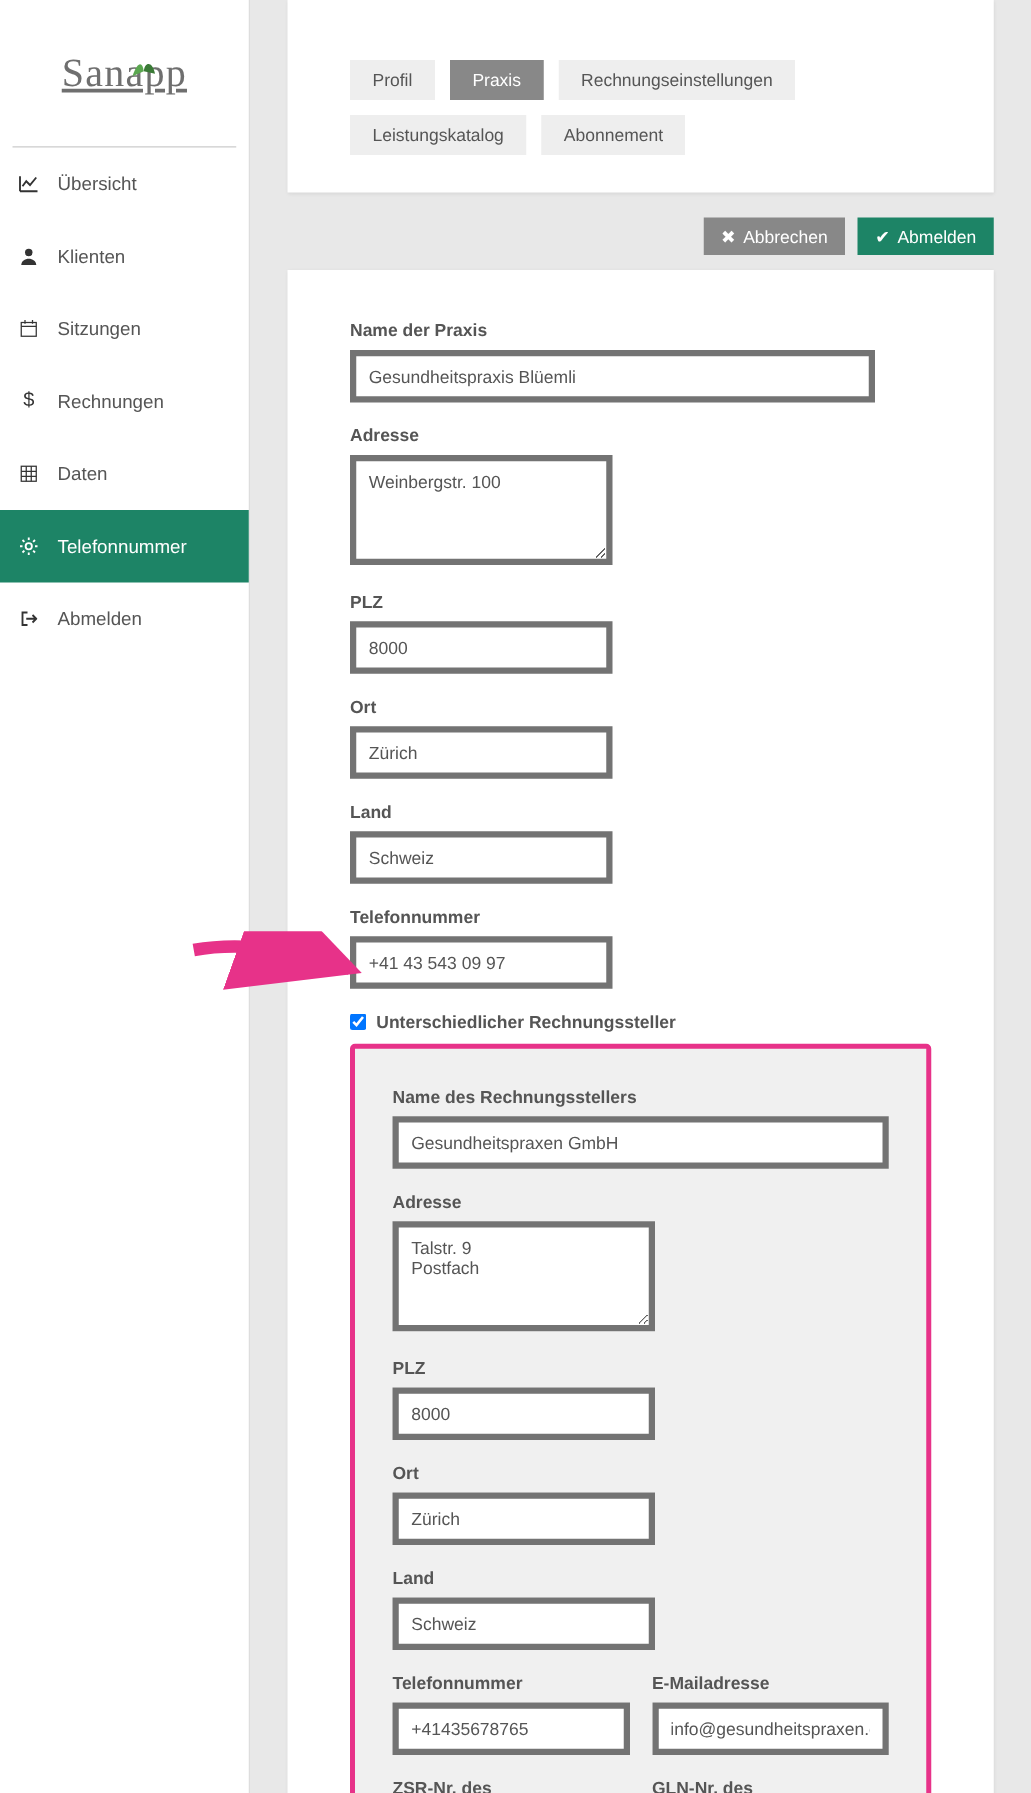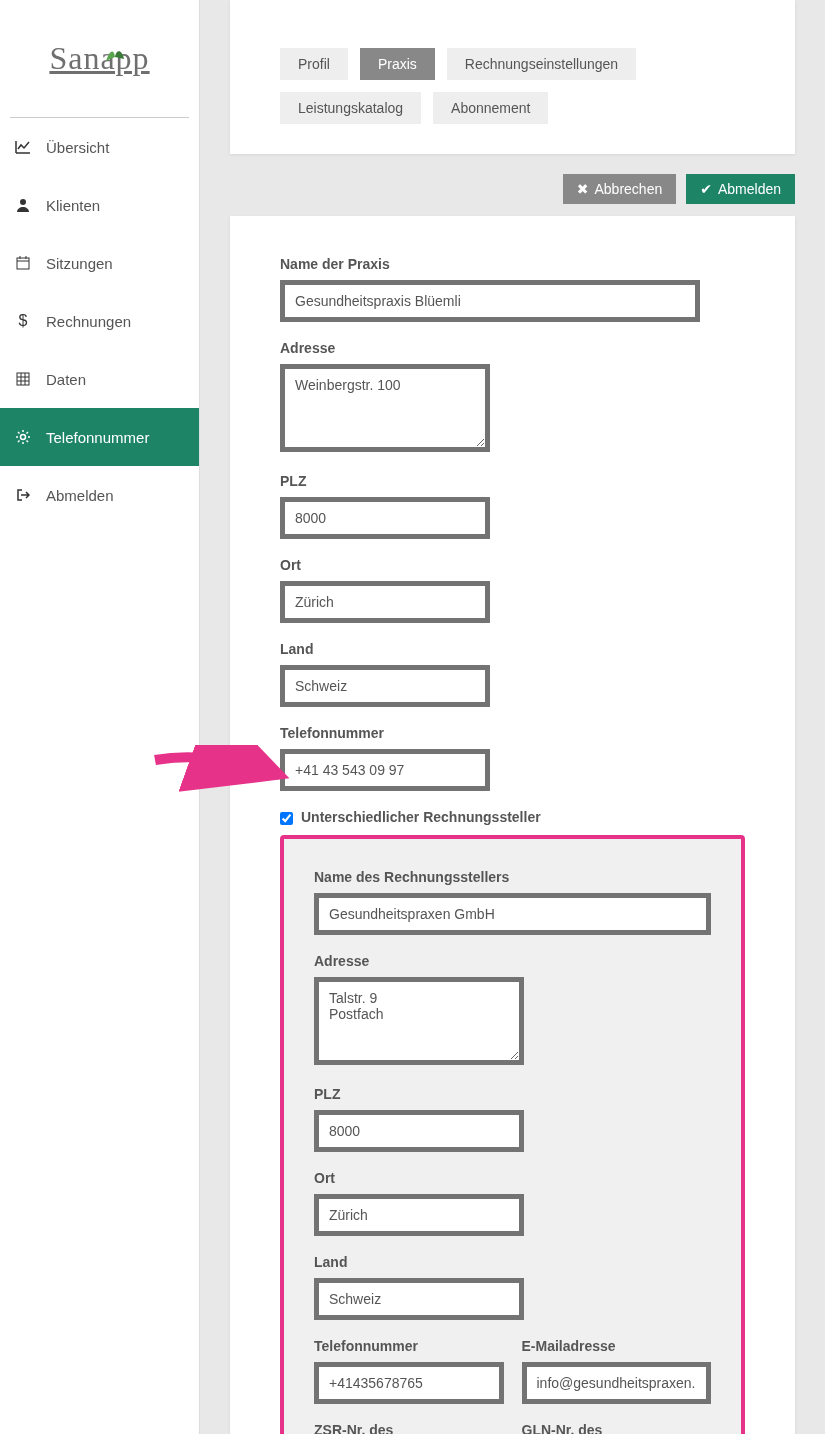--- a/index.html
+++ b/index.html
@@ -127,21 +127,21 @@
     padding: 8px 10px;
     border: 5px solid #737373;
     font-size: 14px;
     font-family: inherit;
     color: #555;
   }
   .field.wide input { width: 420px; }
   .field textarea { width: 210px; height: 88px; resize: both; }
   .checkbox-row {
     display: flex;
-    align-items: flex-end;
+    align-items: center;
     gap: 8px;
     margin-bottom: 10px;
   }
   .checkbox-row label {
     font-weight: 600;
     color: #555;
     font-size: 14px;
   }
   .biller-box {
     border: 4px solid #e73289;

